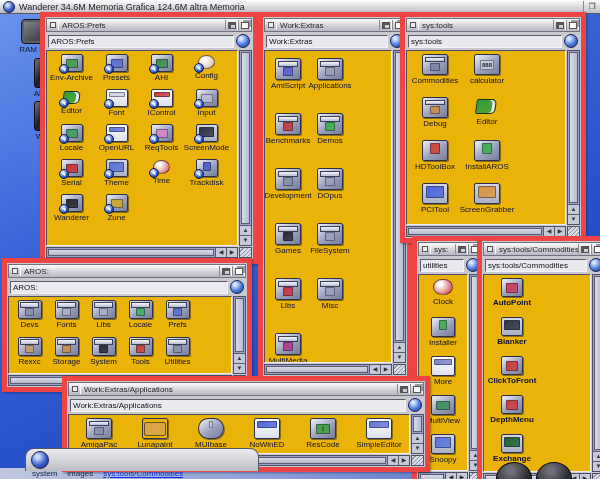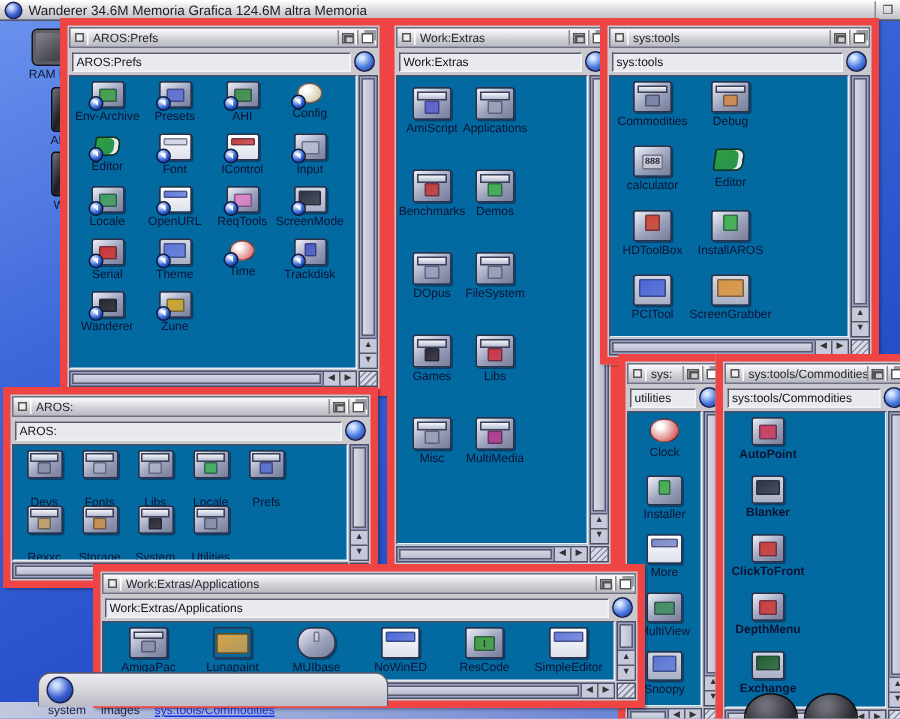--- a/index.html
+++ b/index.html
@@ -39,21 +39,21 @@
   .g.close{border-left:none;}
   .g.close::before{content:"";width:4px;height:4px;border:1px solid #555;background:#eee;}
   .g.zoomg::before{content:"";width:6px;height:5px;border:1px solid #555;box-shadow:inset 2px 2px 0 #555;}
   .g.depthg::before{content:"";width:6px;height:5px;border:1px solid #555;background:#fff;box-shadow:2px -2px 0 -0px #9a9aa4;}
   .pathrow{height:16px;display:flex;align-items:center;gap:2px;padding:1px 2px;flex:none;}
   .pathfield{flex:1;height:11px;font-size:8px;font-family:"Liberation Sans",sans-serif;
     background:#e8eaf0;border:1px solid;border-color:#5a5c6e #f4f4f8 #f4f4f8 #5a5c6e;color:#101018;padding:0 2px;min-width:10px;}
   .globe{width:12px;height:12px;border-radius:50%;flex:none;
     background:radial-gradient(circle at 35% 30%,#d8e8ff 10%,#4a7ae0 55%,#16358e);border:1px solid #1a2050;}
   .main{flex:1;display:flex;min-height:0;}
-  .content{flex:1;background:#0369a1;border:1px solid;border-color:#4c4f66 #eceef4 #eceef4 #4c4f66;
+  .content{flex:1;background:#eab308;border:1px solid;border-color:#4c4f66 #eceef4 #eceef4 #4c4f66;
     overflow:hidden;position:relative;padding:3px 2px;}
   .vscroll{width:11px;flex:none;display:flex;flex-direction:column;background:#9aa2c8;
     border:1px solid #4c4f66;margin-left:1px;}
   .vknob{flex:1;margin:1px;background:linear-gradient(90deg,#d8dae6,#b8bcd0);border:1px solid #5a5c6e;}
   .sbtn{height:9px;border-top:1px solid #5a5c6e;background:#c6c9da;font-size:6px;line-height:9px;
     text-align:center;color:#333;flex:none;}
   .hrow{height:11px;display:flex;flex:none;margin-top:1px;}
   .hscroll{flex:1;display:flex;background:#9aa2c8;border:1px solid #4c4f66;}
   .hknob{flex:1;margin:1px;background:linear-gradient(#d8dae6,#b8bcd0);border:1px solid #5a5c6e;}
   .hbtn{width:10px;border-left:1px solid #5a5c6e;background:#c6c9da;font-size:6px;line-height:9px;text-align:center;color:#333;flex:none;}
@@ -67,21 +67,21 @@
   .w-utilities{left:412px;top:236px;width:64px;height:241px;z-index:5;}
   .w-commodities{left:477px;top:236px;width:122px;height:242px;z-index:6;}
   .w-apps{left:62px;top:376px;width:356px;height:84px;z-index:7;}
   
   .icon-grid{display:flex;flex-wrap:wrap;align-content:flex-start;}
   .item{display:flex;flex-direction:column;align-items:center;justify-content:flex-start;overflow:visible;}
   .item .lbl{font-size:8px;color:#0d1232;margin-top:2px;white-space:nowrap;line-height:8px;}
   .w-prefs .item{width:45px;height:35px;} .w-prefs .ic{width:20px;height:16px;}
   .w-extras .item{width:42px;height:51px;padding-top:4px;} .w-extras .ic{width:24px;height:20px;}
   .w-tools .item{width:52px;height:43px;} .w-tools .ic{width:24px;height:19px;}
-  .w-aros .item{width:37px;height:37px;gap:10px;} .w-aros .ic{width:22px;height:17px;}
+  .w-aros .item{width:37px;height:37px;} .w-aros .ic{width:22px;height:17px;}
   .w-utilities .item{width:46px;height:39px;} .w-utilities .ic{width:22px;height:18px;}
   .w-commodities .item{width:52px;height:39px;font-weight:bold;} .w-commodities .ic{width:20px;height:17px;}
   .w-apps .item{width:56px;height:38px;} .w-apps .ic{width:24px;height:19px;}
   
   .ic{position:relative;flex:none;background:linear-gradient(145deg,#eef0f6,#9ba1bc 55%,#787e98);
     border:1px solid #2c3048;border-radius:2px;box-shadow:1px 1px 0 rgba(15,20,45,.45);}
   .ic .em{position:absolute;left:20%;right:20%;top:25%;bottom:20%;border:1px solid rgba(20,22,48,.45);border-radius:1px;}
   .ic.drawer::before{content:"";position:absolute;left:8%;right:8%;top:8%;height:20%;
     background:linear-gradient(#f6f7fb,#b6bbd0);border:1px solid #3a3f58;}
   .ic.drawer .em{top:42%;left:28%;right:28%;bottom:14%;}
@@ -331,35 +331,41 @@
             <div class="lbl">Benchmarks</div>
           </div>
           <div class="item">
             <div class="ic drawer">
               <div class="em" style="background: linear-gradient(150deg, rgb(63, 174, 78), rgba(63, 174, 78, 0.8));"></div>
             </div>
             <div class="lbl">Demos</div>
           </div>
           <div class="item">
             <div class="ic drawer">
+              <div class="em" style="background: linear-gradient(150deg, rgb(136, 144, 168), rgba(136, 144, 168, 0.8));"></div>
+            </div>
+            <div class="lbl">Development</div>
+          </div>
+          <div class="item">
+            <div class="ic drawer">
               <div class="em" style="background: linear-gradient(150deg, rgb(152, 160, 192), rgba(152, 160, 192, 0.8));"></div>
             </div>
             <div class="lbl">DOpus</div>
           </div>
           <div class="item">
             <div class="ic drawer">
+              <div class="em" style="background: linear-gradient(150deg, rgb(42, 42, 51), rgba(42, 42, 51, 0.8));"></div>
+            </div>
+            <div class="lbl">Games</div>
+          </div>
+          <div class="item">
+            <div class="ic drawer">
               <div class="em" style="background: linear-gradient(150deg, rgb(154, 160, 184), rgba(154, 160, 184, 0.8));"></div>
             </div>
             <div class="lbl">FileSystem</div>
-          </div>
-          <div class="item">
-            <div class="ic drawer">
-              <div class="em" style="background: linear-gradient(150deg, rgb(42, 42, 51), rgba(42, 42, 51, 0.8));"></div>
-            </div>
-            <div class="lbl">Games</div>
           </div>
           <div class="item">
             <div class="ic drawer">
               <div class="em" style="background: linear-gradient(150deg, rgb(204, 51, 68), rgba(204, 51, 68, 0.8));"></div>
             </div>
             <div class="lbl">Libs</div>
           </div>
           <div class="item">
             <div class="ic drawer">
               <div class="em" style="background: linear-gradient(150deg, rgb(154, 160, 184), rgba(154, 160, 184, 0.8));"></div>
@@ -403,31 +409,31 @@
   <div class="main">
     <div class="content">
       <div class="icon-grid">
           <div class="item">
             <div class="ic drawer">
               <div class="em" style="background: linear-gradient(150deg, rgb(122, 130, 168), rgba(122, 130, 168, 0.8));"></div>
             </div>
             <div class="lbl">Commodities</div>
           </div>
           <div class="item">
-            <div class="ic drawer">
-              <div class="em" style="background: linear-gradient(150deg, rgb(208, 138, 74), rgba(208, 138, 74, 0.8));"></div>
-            </div>
-            <div class="lbl">Debug</div>
-          </div>
-          <div class="item">
             <div class="ic tile">
               <div class="em" style="background: linear-gradient(150deg, rgb(200, 204, 216), rgba(200, 204, 216, 0.8));"></div>
               <span class="gl">888</span>
             </div>
             <div class="lbl">calculator</div>
+          </div>
+          <div class="item">
+            <div class="ic drawer">
+              <div class="em" style="background: linear-gradient(150deg, rgb(208, 138, 74), rgba(208, 138, 74, 0.8));"></div>
+            </div>
+            <div class="lbl">Debug</div>
           </div>
           <div class="item">
             <div class="ic book">
               <div class="em" style="background: linear-gradient(150deg, rgb(47, 158, 63), rgba(47, 158, 63, 0.8));"></div>
             </div>
             <div class="lbl">Editor</div>
           </div>
           <div class="item">
             <div class="ic disk">
               <div class="em" style="background: linear-gradient(150deg, rgb(204, 68, 51), rgba(204, 68, 51, 0.8));"></div>
@@ -526,20 +532,26 @@
             <div class="lbl">Storage</div>
           </div>
           <div class="item">
             <div class="ic drawer">
               <div class="em" style="background: linear-gradient(150deg, rgb(42, 42, 51), rgba(42, 42, 51, 0.8));"></div>
             </div>
             <div class="lbl">System</div>
           </div>
           <div class="item">
             <div class="ic drawer">
+              <div class="em" style="background: linear-gradient(150deg, rgb(204, 68, 51), rgba(204, 68, 51, 0.8));"></div>
+            </div>
+            <div class="lbl">Tools</div>
+          </div>
+          <div class="item">
+            <div class="ic drawer">
               <div class="em" style="background: linear-gradient(150deg, rgb(136, 144, 168), rgba(136, 144, 168, 0.8));"></div>
             </div>
             <div class="lbl">Utilities</div>
           </div>
         </div>
     </div>
     <div class="vscroll">
       <div class="vknob"></div>
       <div class="sbtn">▲</div>
       <div class="sbtn">▼</div>

